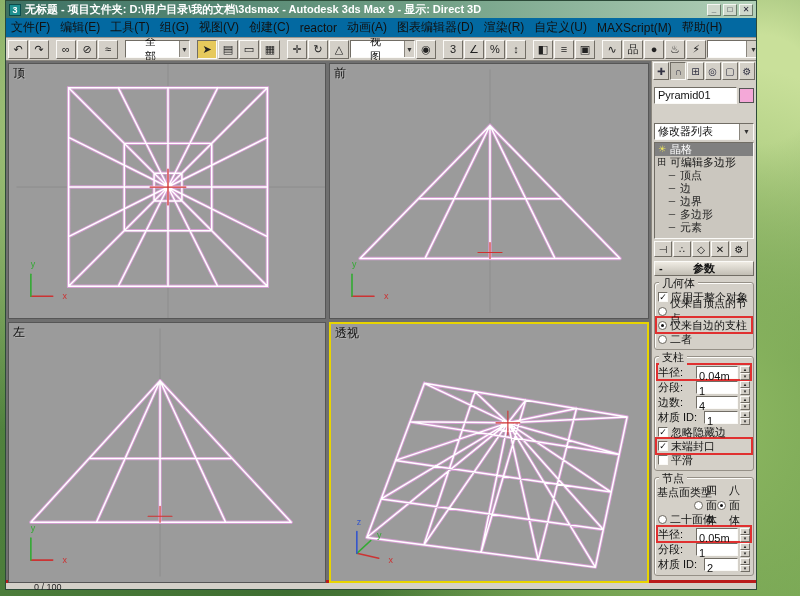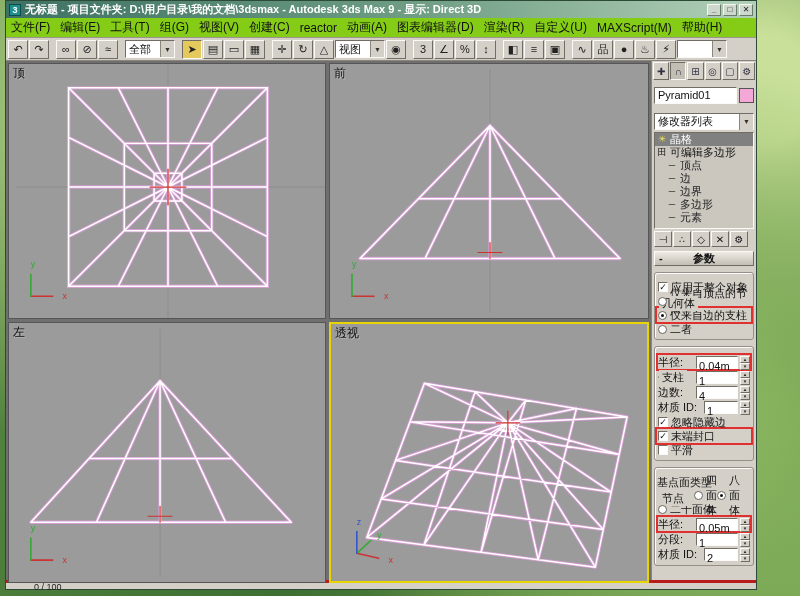--- a/index.html
+++ b/index.html
@@ -23,34 +23,34 @@
   .appicon { width:12px; height:12px; flex:0 0 12px; background:#1f8f8f;
     border:1px solid #0c4c4c; color:#fff; font-size:9px; line-height:10px; text-align:center; }
   .titletext { flex:1; overflow:hidden; text-overflow:ellipsis; }
   .winbtns { display:flex; gap:2px; }
   .winbtn { width:14px; height:12px; background:#cfd8cc; border:1px solid;
     border-color:#f4f6f2 #6a7a6a #6a7a6a #f4f6f2; font-size:8px; line-height:10px;
     text-align:center; color:#223; }
 
   
   .menubar { height:30px; flex:0 0 18px; display:flex; align-items:center;
-    background:#84cc16; border-bottom:1px solid #9a968e; font-size:12px; color:#111;text-align:center; }
+    background:#0369a1; border-bottom:1px solid #9a968e; font-size:12px; color:#111;text-align:center; }
   .menu-item { padding:1px 5px; }
 
   
   .toolbar { height:23px; flex:0 0 23px; display:flex; align-items:center; gap:1px;
     background:#d4d0c8; border-bottom:1px solid #8a867e; padding:0 2px; overflow:hidden; }
   .tbtn { width:20px; height:19px; flex:0 0 20px; display:flex; align-items:center; justify-content:center;
     font-size:11px; color:#222; background:#d4d0c8; border:1px solid;
     border-color:#fbfaf7 #716d65 #716d65 #fbfaf7; }
   .tbtn.active { background:#e6c95c; border-color:#716d65 #fbfaf7 #fbfaf7 #716d65; }
   .tsep { width:5px; flex:0 0 5px; height:19px; }
   .tdrop { height:18px; display:flex; align-items:center; background:#fff; border:1px solid;
     border-color:#716d65 #fbfaf7 #fbfaf7 #716d65; font-size:11px; color:#111; }
-  .tdrop-text { padding:0 3px; min-width:34px; }
+  .tdrop-text { padding:0 19px; min-width:34px; }
   .tdrop-arrow { width:14px; height:16px; background:#d4d0c8; border-left:1px solid #8a867e;
     font-size:7px; display:flex; align-items:center; justify-content:center; color:#333; }
 
   
   .main { flex:1; display:flex; min-height:0; }
   .viewports { width:645px; flex:0 0 645px; position:relative; background:#6f6f6f; }
   .vp { position:absolute; background:#9b9b9b; border:1px solid #565656; overflow:hidden; }
   .vp.active { border:2px solid #e8d400; }
   .vp svg { position:absolute; left:0; top:0; width:100%; height:100%; }
   .vp-label { position:absolute; top:1px; left:4px; font-size:12px; color:#101010; z-index:2;
@@ -60,39 +60,39 @@
   .cmdpanel { flex:1; background:#d4d0c8; border-left:1px solid #8a867e; font-size:11px;
     color:#111; overflow:hidden; padding:1px; }
   .ctabs { height:19px; display:flex; gap:1px; margin-bottom:2px; }
   .ctab { flex:1; height:18px; display:flex; align-items:center; justify-content:center; font-size:10px;
     background:#d4d0c8; border:1px solid; border-color:#fbfaf7 #716d65 #716d65 #fbfaf7; color:#334; }
   .ctab.active { background:#c2beb4; border-color:#716d65 #fbfaf7 #fbfaf7 #716d65; }
   .namerow { display:flex; align-items:center; gap:2px; margin:6px 1px; }
   .namebox { flex:1; height:17px; background:#fff; border:1px solid;
     border-color:#716d65 #fbfaf7 #fbfaf7 #716d65; padding:1px 3px; font-size:11px; }
   .swatch { width:15px; height:15px; flex:0 0 15px; background:#f4a8d8; border:1px solid #555; }
-  .modlist { display:flex; align-items:center; height:17px; margin:9px 1px 2px; background:#fff;
+  .modlist { display:flex; align-items:center; height:17px; margin:19px 1px 2px; background:#fff;
     border:1px solid; border-color:#716d65 #fbfaf7 #fbfaf7 #716d65; }
   .modlist-text { flex:1; padding:0 3px; }
   .stack { height:97px; margin:0 1px; background:#cbc7bf; border:1px solid;
     border-color:#716d65 #fbfaf7 #fbfaf7 #716d65; overflow:hidden; }
   .stackrow { display:flex; align-items:center; height:13px; line-height:13px; padding:0 2px; gap:3px; }
   .stackrow.sel { background:#808080; color:#fff; }
   .stackrow.child { padding-left:12px; color:#222; }
   .stackicon { font-size:9px; width:10px; text-align:center; }
   .stackbtns { display:flex; gap:1px; margin:2px 1px; }
   .sbtn { width:18px; height:16px; display:flex; align-items:center; justify-content:center; font-size:10px;
     background:#d4d0c8; border:1px solid; border-color:#fbfaf7 #716d65 #716d65 #fbfaf7; }
   .rollout { margin:4px 1px 2px; height:15px; display:flex; align-items:center; justify-content:center;
     background:linear-gradient(#efebe3,#c2beb4); border:1px solid;
     border-color:#fbfaf7 #716d65 #716d65 #fbfaf7; font-weight:bold; position:relative; }
   .rminus { position:absolute; left:4px; top:0; font-weight:bold; }
   .group { position:relative; border:1px solid #959087; border-radius:3px;
     margin:6px 1px 3px; padding:7px 2px 3px; box-shadow:inset 1px 1px 0 #fdfcf9; }
-  .gtitle { position:absolute; top:-7px; left:4px; background:#d4d0c8; padding:0 3px;margin-top:30px; }
+  .gtitle { position:absolute; top:-7px; left:4px; background:#d4d0c8; padding:0 3px; }
   .crow { display:flex; align-items:center; gap:3px; height:14px; padding:0 1px; }
   .crow2 { display:flex; align-items:center; height:14px; padding:0 14px;margin-left:23px; }
   .crow2 .crow { height:14px; padding:0; }
   .cb { width:10px; height:10px; flex:0 0 10px; background:#fff; border:1px solid;
     border-color:#716d65 #fbfaf7 #fbfaf7 #716d65; font-size:9px; line-height:9px; text-align:center; color:#111; }
   .rb { width:9px; height:9px; flex:0 0 9px; background:#fff; border:1px solid #6a665e; border-radius:50%; position:relative; }
   .rb.on::after { content:""; position:absolute; left:2px; top:2px; width:3px; height:3px; background:#111; border-radius:50%; }
   .srow { display:flex; align-items:center; height:14px; margin:1px 1px; gap:2px; }
   .slabel { width:44px; }
   .slabel.narrow { width:36px; }

